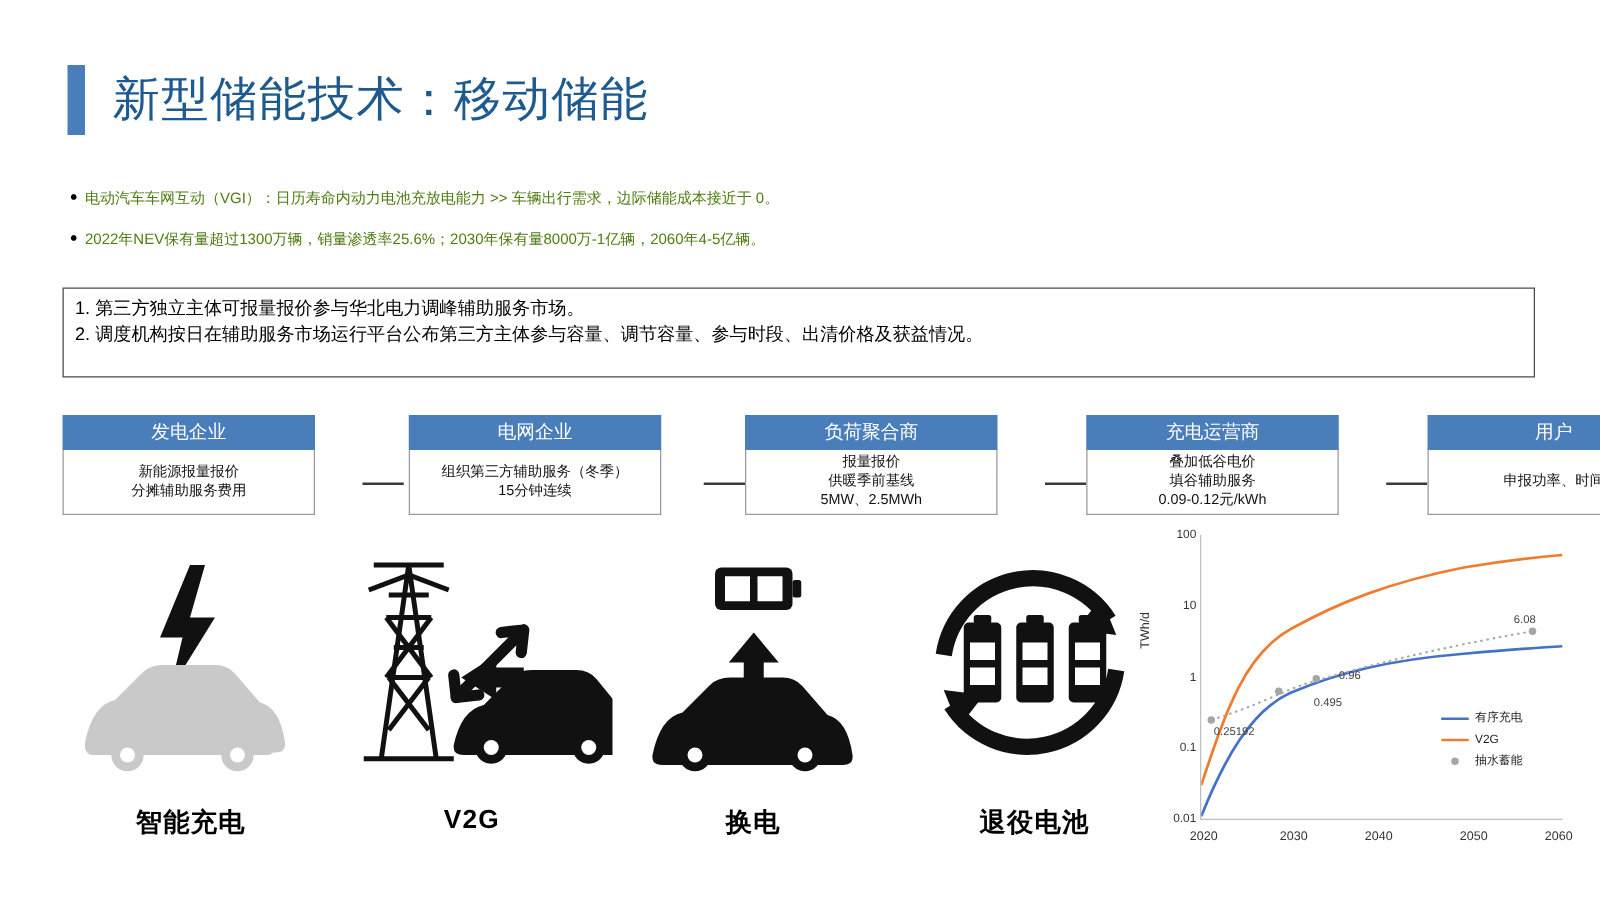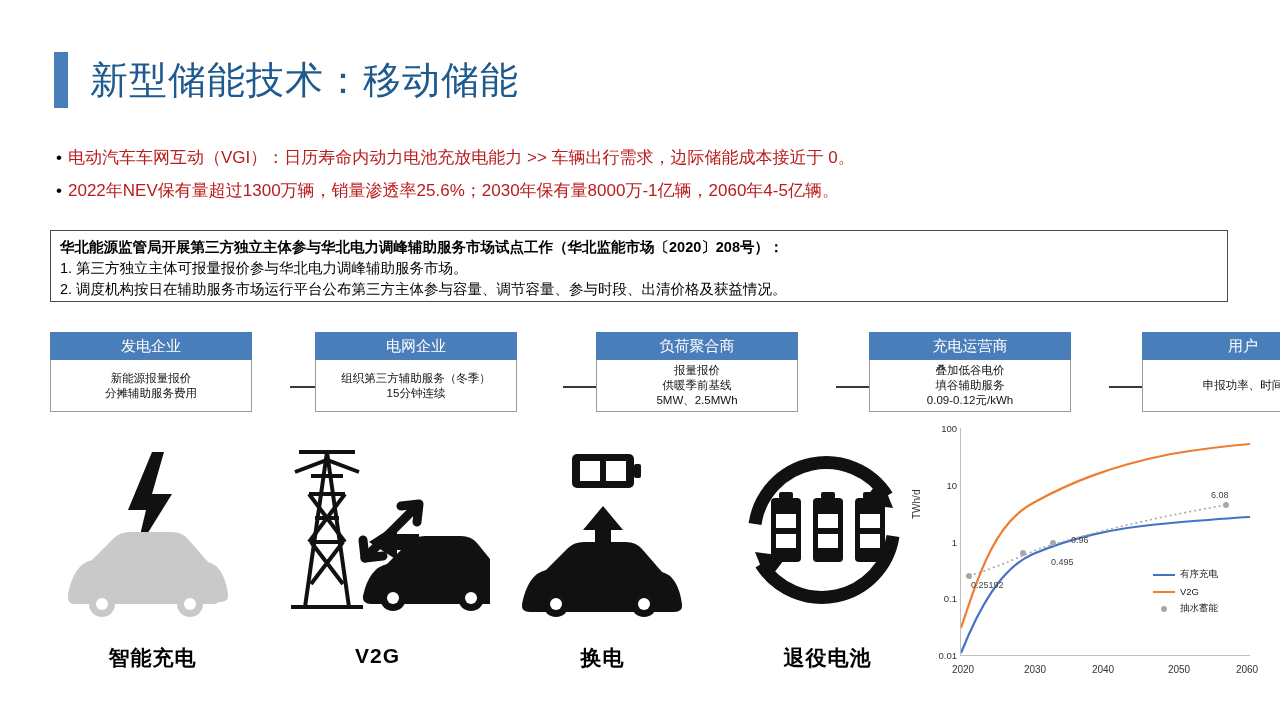--- a/index.html
+++ b/index.html
@@ -50,23 +50,23 @@
   }
   .bullet-dot {
     width: 18px;
     flex: 0 0 18px;
     font-size: 17px;
     line-height: 26px;
     color: #000;
     text-align: center;
   }
   .bullet-text {
-    font-size: 17px;
+    font-size: 12px;
     line-height: 26px;
-    color: #b91c1c;
+    color: #4d7c0f;
     white-space: nowrap;
   }
 
   
   .policy-box {
     position: absolute;
     left: 50px;
     top: 230px;
     width: 1178px;
     height: 72px;
@@ -246,40 +246,39 @@
     <div class="bullet-dot">•</div>
     <div class="bullet-text">电动汽车车网互动（VGI）：日历寿命内动力电池充放电能力 &gt;&gt; 车辆出行需求，边际储能成本接近于 0。</div>
   </div>
   <div class="bullet-row">
     <div class="bullet-dot">•</div>
     <div class="bullet-text">2022年NEV保有量超过1300万辆，销量渗透率25.6%；2030年保有量8000万-1亿辆，2060年4-5亿辆。</div>
   </div>
 </div>
 
 <div class="policy-box">
-  <div class="policy-line head">华北能源监管局开展第三方独立主体参与华北电力调峰辅助服务市场试点工作（华北监能市场〔2020〕208号）：</div>
   <div class="policy-line">1. 第三方独立主体可报量报价参与华北电力调峰辅助服务市场。</div>
   <div class="policy-line">2. 调度机构按日在辅助服务市场运行平台公布第三方主体参与容量、调节容量、参与时段、出清价格及获益情况。</div>
 </div>
 
 <div class="flow">
   <div class="flow-link" style="left:240px;"></div>
   <div class="flow-link" style="left:513px;"></div>
   <div class="flow-link" style="left:786px;"></div>
   <div class="flow-link" style="left:1059px;"></div>
 
   <div class="flow-node" style="left:0px;">
     <div class="flow-head">发电企业</div>
     <div class="flow-body">
       <div>新能源报量报价</div>
       <div>分摊辅助服务费用</div>
     </div>
   </div>
 
-  <div class="flow-node" style="left:265px;border-radius:32px;">
+  <div class="flow-node" style="left:277px;border-radius:32px;">
     <div class="flow-head">电网企业</div>
     <div class="flow-body">
       <div>组织第三方辅助服务（冬季）</div>
       <div>15分钟连续</div>
     </div>
   </div>
 
   <div class="flow-node" style="left:546px;">
     <div class="flow-head">负荷聚合商</div>
     <div class="flow-body">

